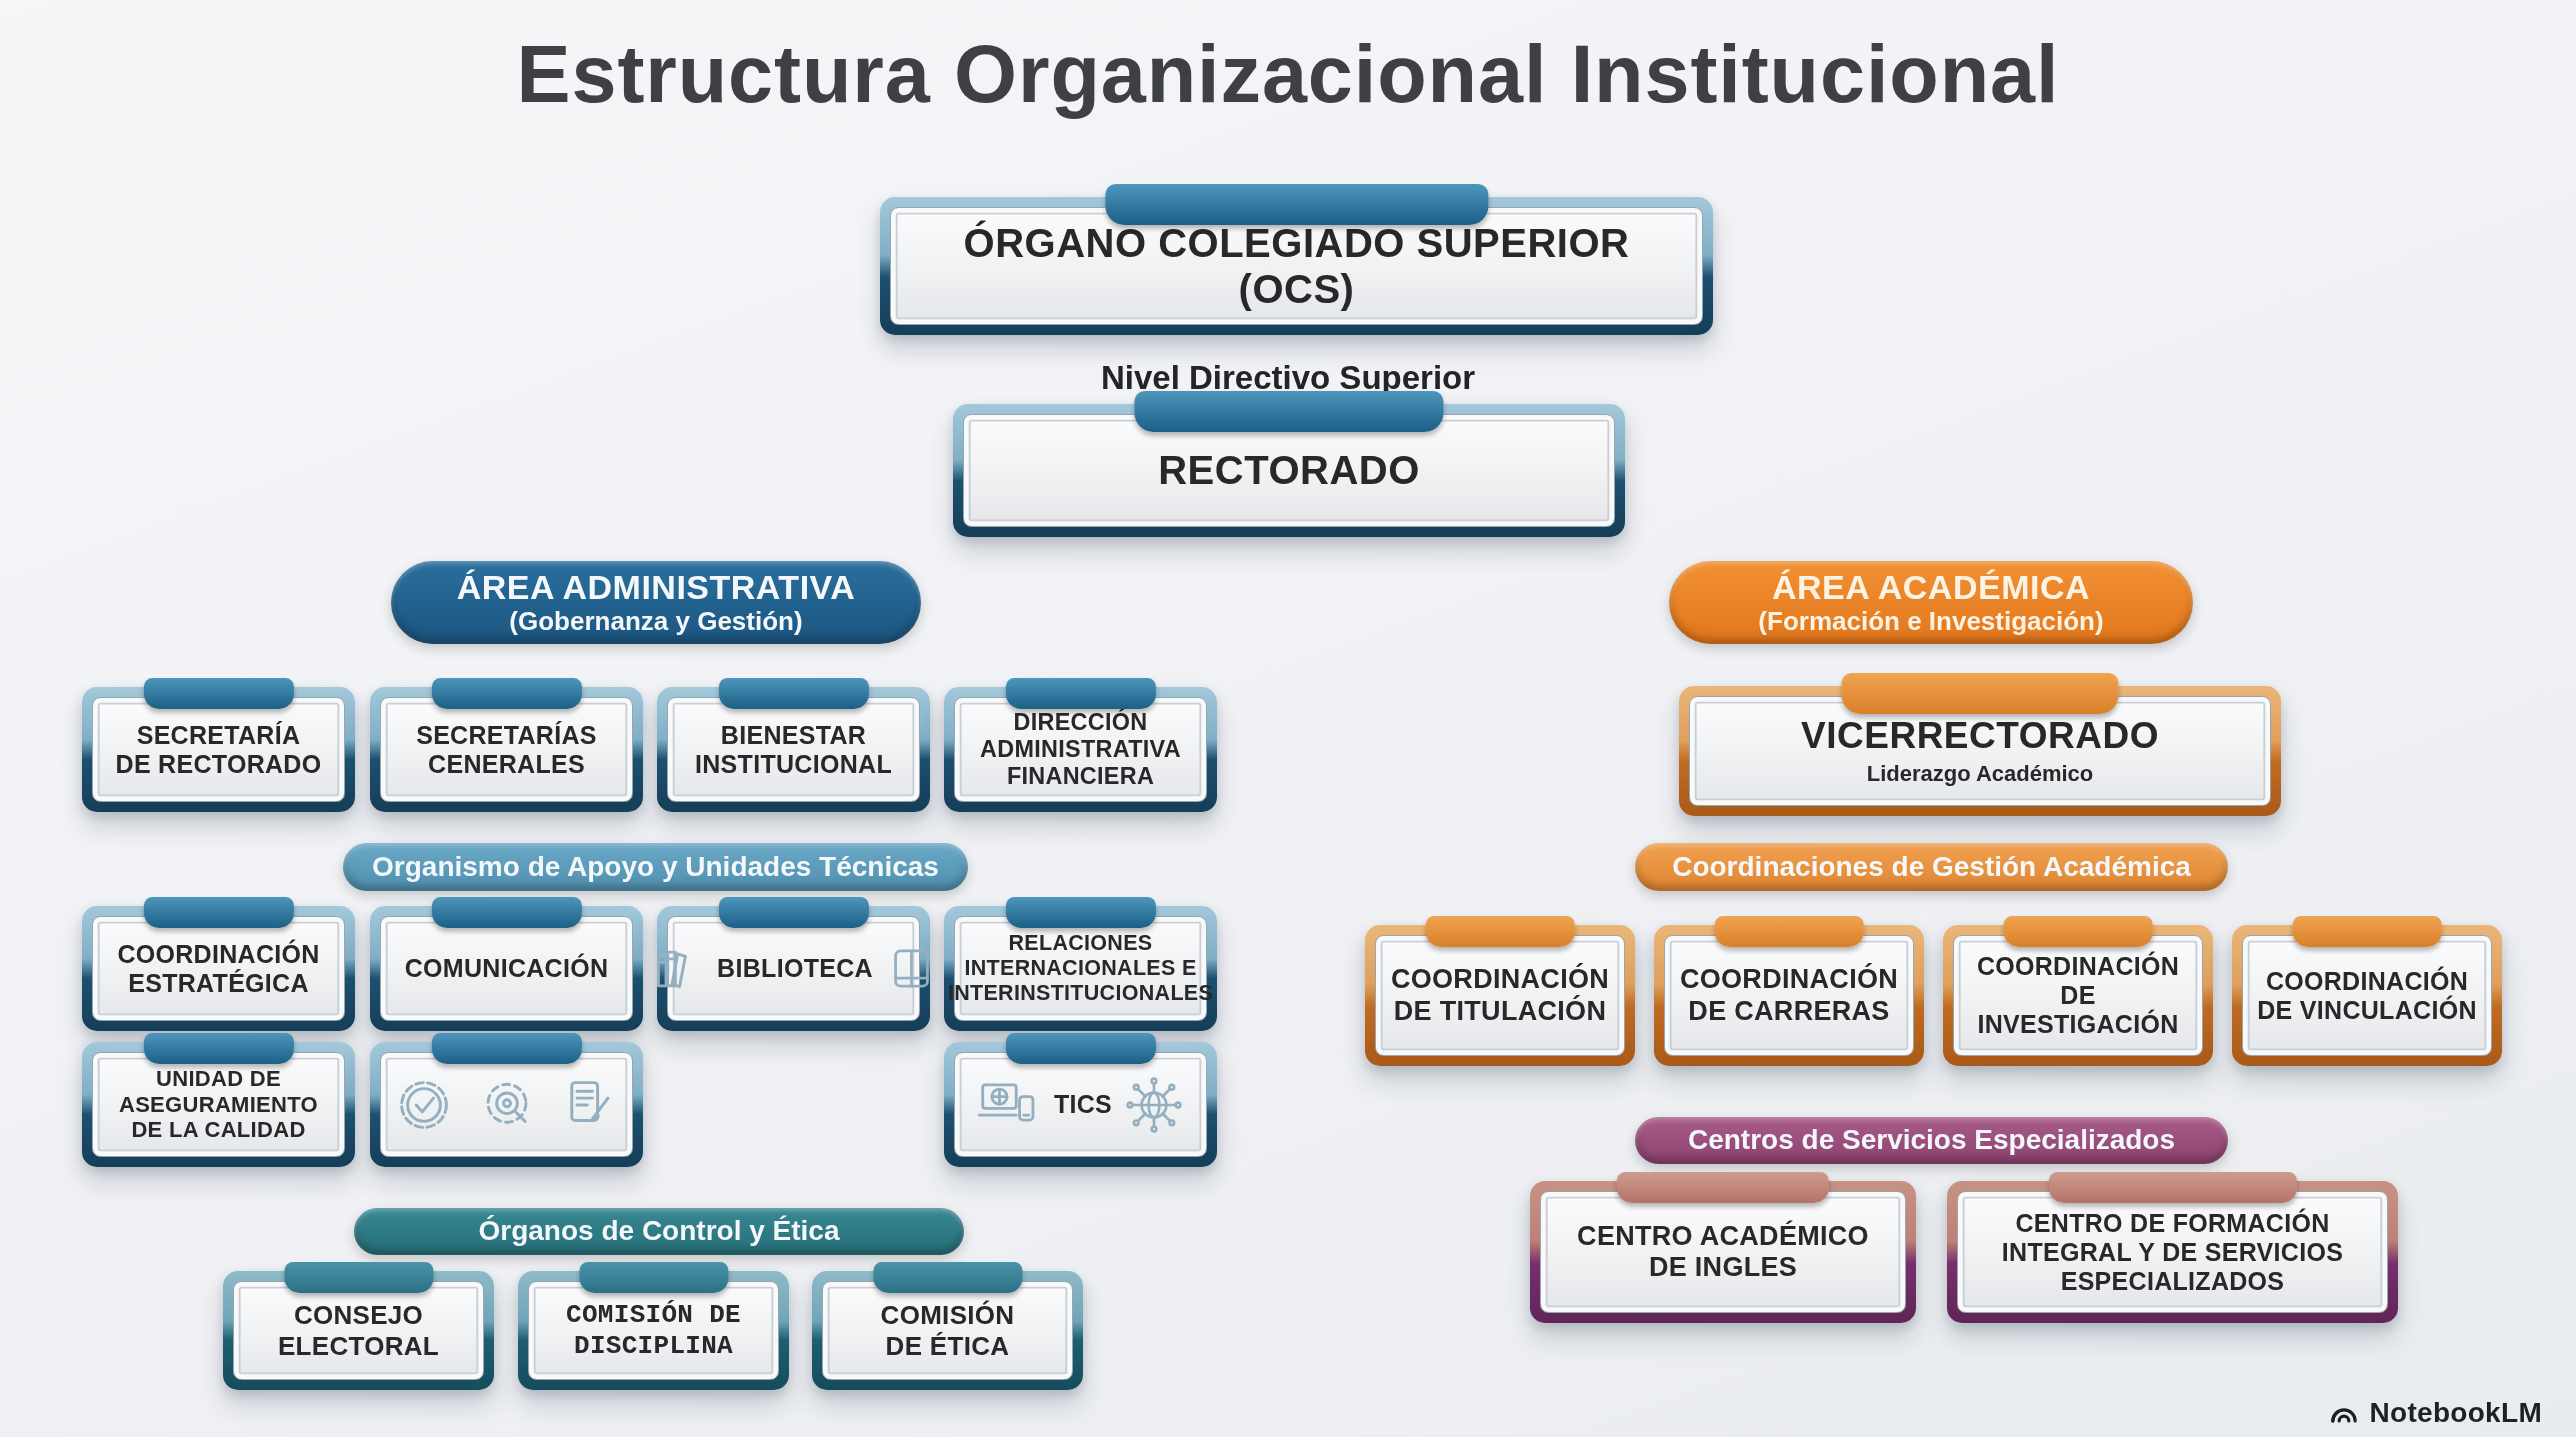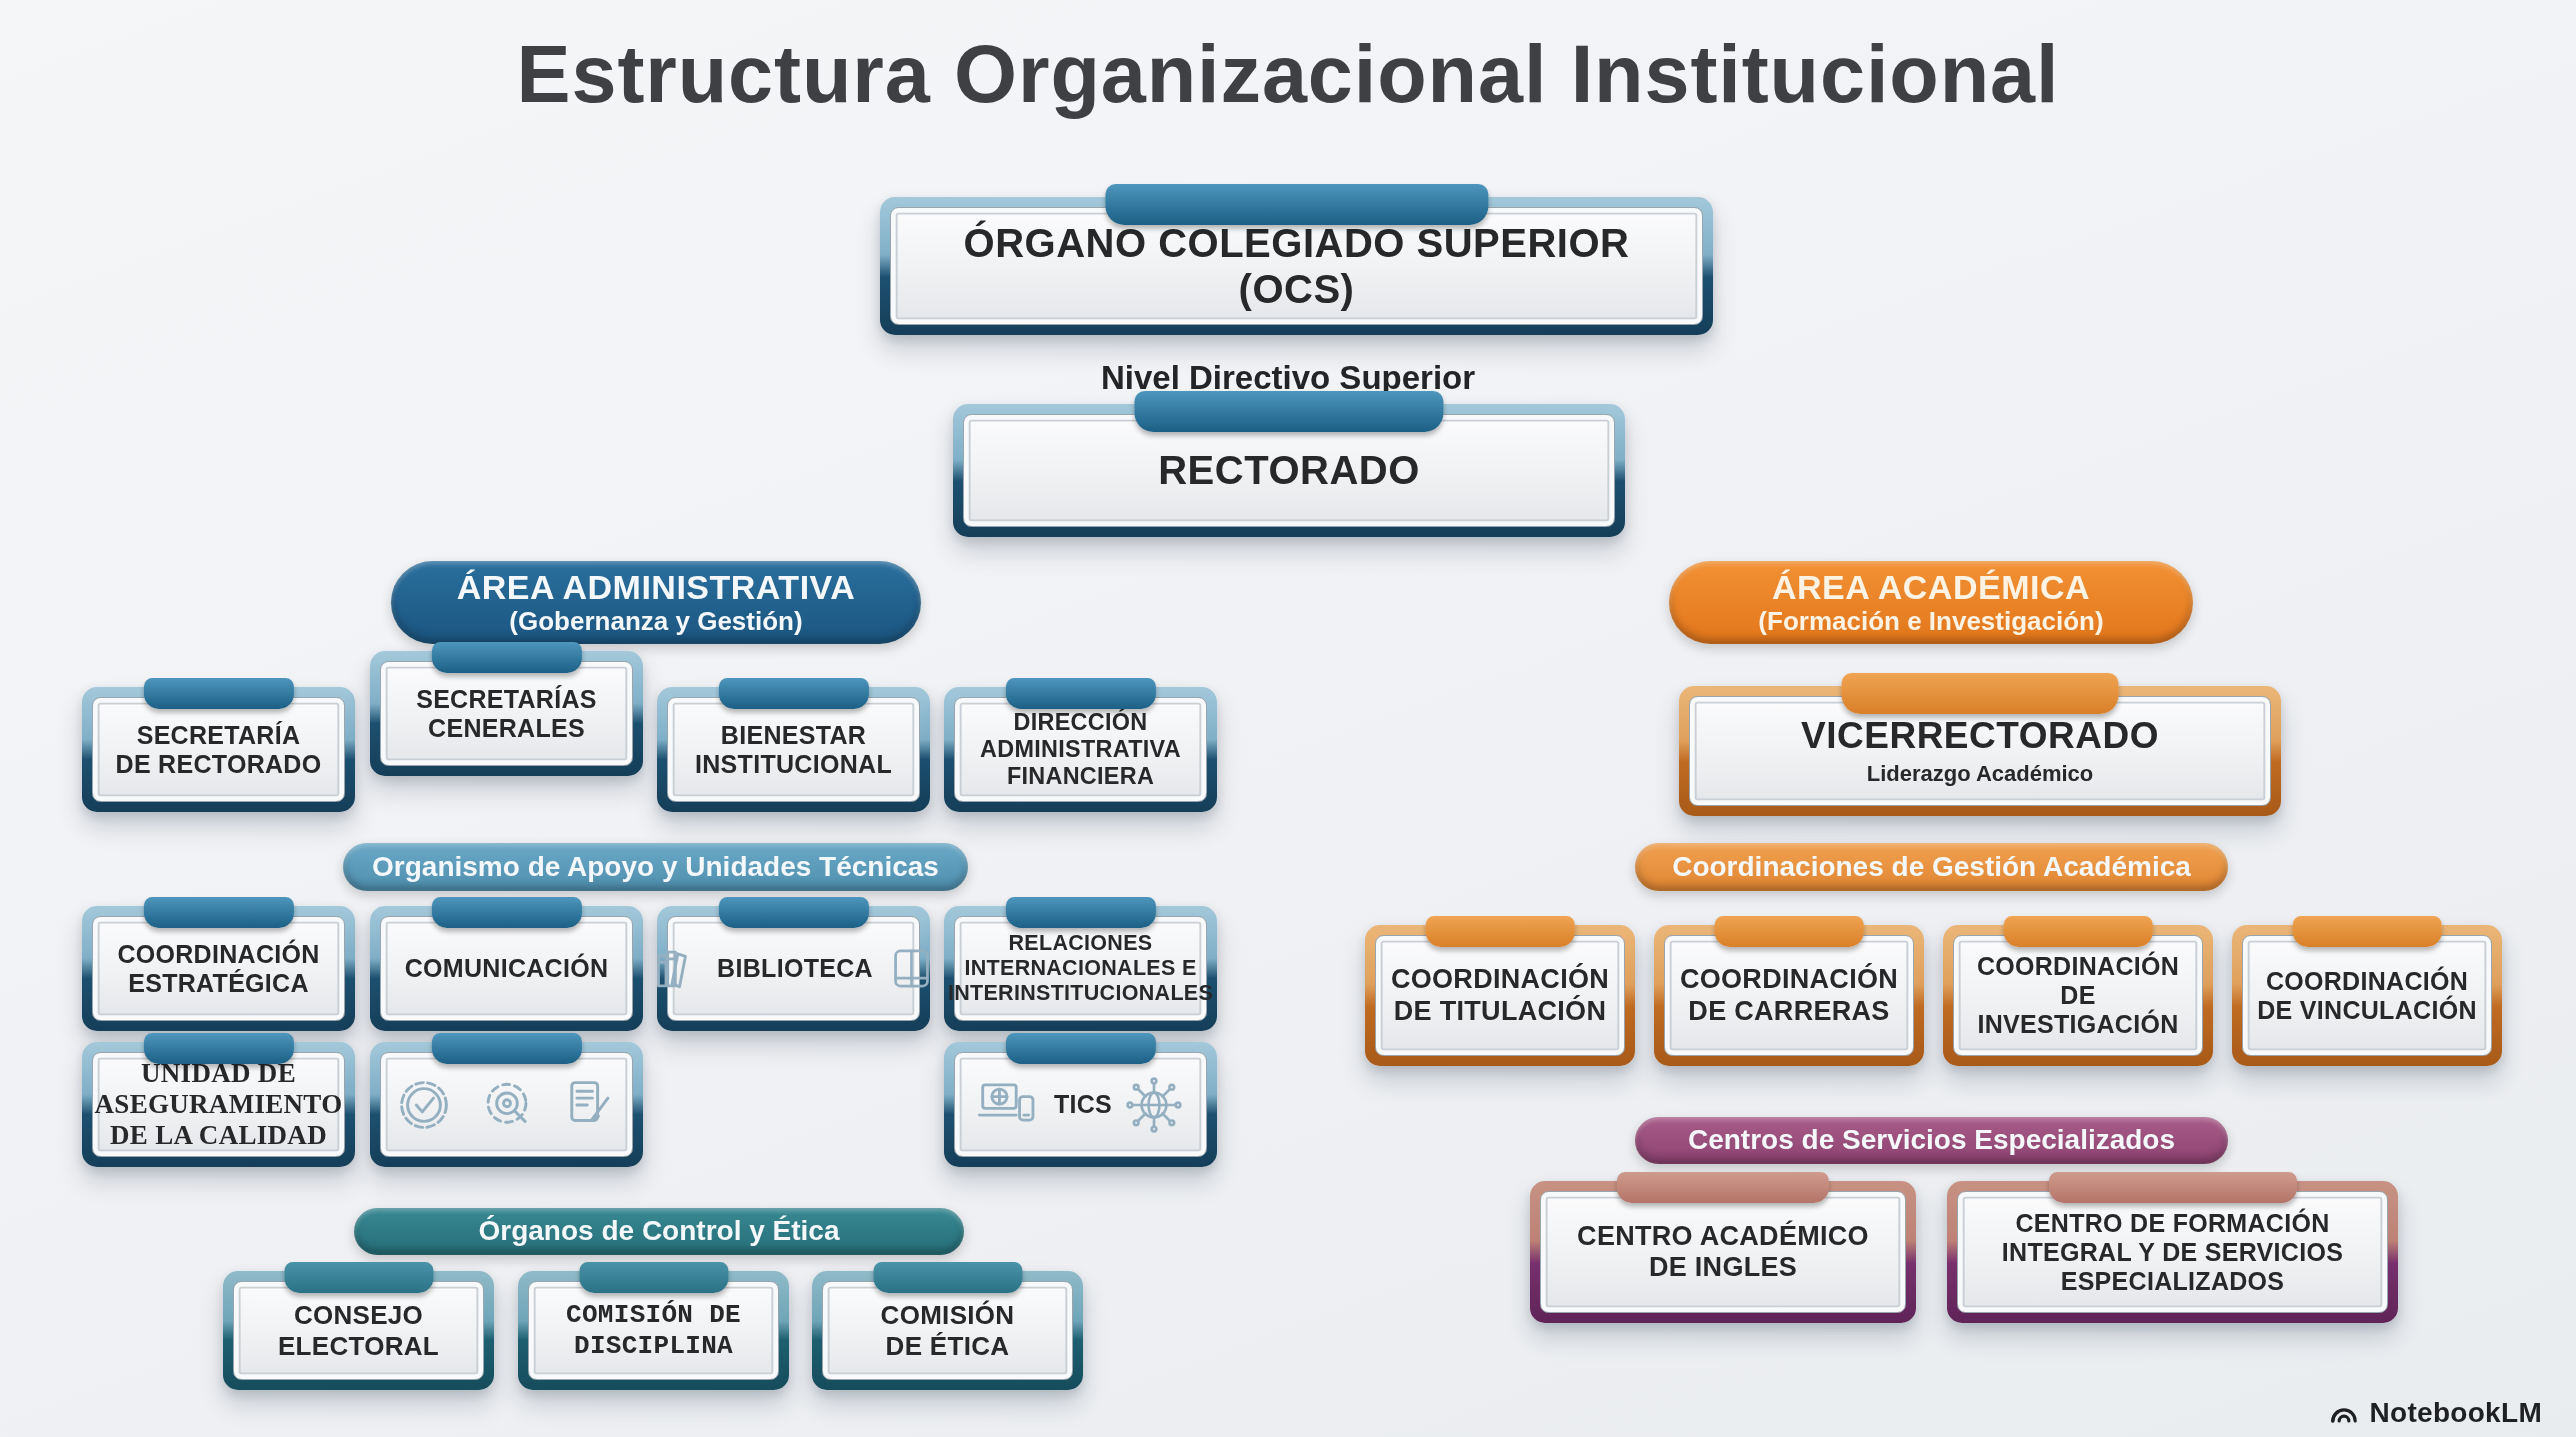--- a/index.html
+++ b/index.html
@@ -97,21 +97,21 @@
     <span class="p-sub">(Gobernanza y Gestión)</span>
   </div>
 
   <div class="card blue" style="left:82px;top:687px;width:273px;height:125px;">
     <div class="ribbon"></div>
     <div class="panel">
         <span class="lbl">SECRETARÍA
 DE RECTORADO</span>
       </div>
   </div>
-  <div class="card blue" style="left:370px;top:651px;width:273px;height:125px;">
+  <div class="card blue" style="left:370px;top:687px;width:273px;height:125px;">
     <div class="ribbon"></div>
     <div class="panel">
         <span class="lbl">SECRETARÍAS
 CENERALES</span>
       </div>
   </div>
   <div class="card blue" style="left:657px;top:687px;width:273px;height:125px;">
     <div class="ribbon"></div>
     <div class="panel">
         <span class="lbl">BIENESTAR
@@ -164,21 +164,21 @@
     <div class="panel">
         <span class="lbl sm">RELACIONES
 INTERNACIONALES E
 INTERINSTITUCIONALES</span>
       </div>
   </div>
 
   <div class="card blue" style="left:82px;top:1042px;width:273px;height:125px;">
     <div class="ribbon"></div>
     <div class="panel">
-        <span class="lbl" style="font-size:27px;font-family:Liberation Serif, serif;">UNIDAD DE
+        <span class="lbl" style="font-size:22px;">UNIDAD DE
 ASEGURAMIENTO
 DE LA CALIDAD</span>
       </div>
   </div>
   <div class="card blue" style="left:370px;top:1042px;width:273px;height:125px;">
     <div class="ribbon"></div>
     <div class="panel" style="gap:20.6px;">
       <svg class="ic" width="62" height="62" viewBox="0 0 72 72">
         <circle cx="36" cy="36" r="26" stroke-dasharray="9 5"></circle>
           <circle cx="36" cy="36" r="19"></circle>

